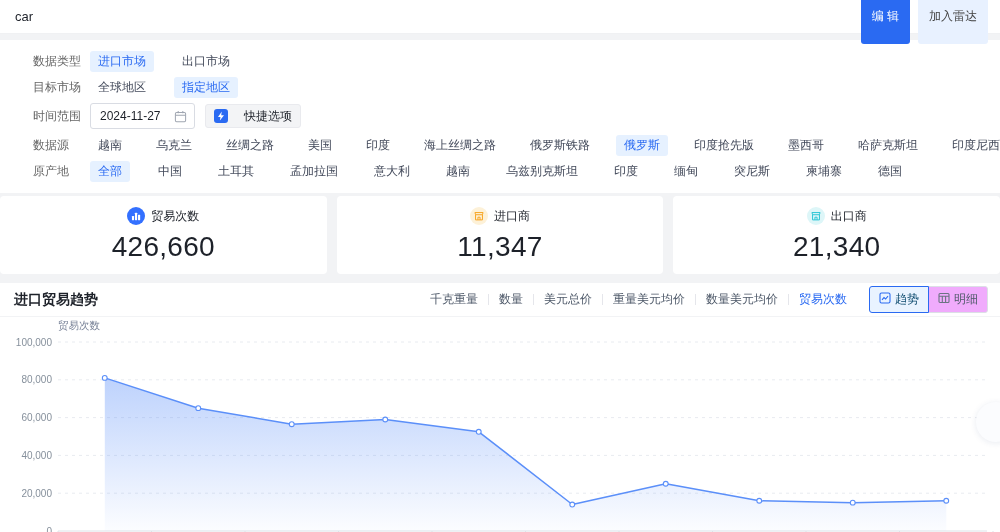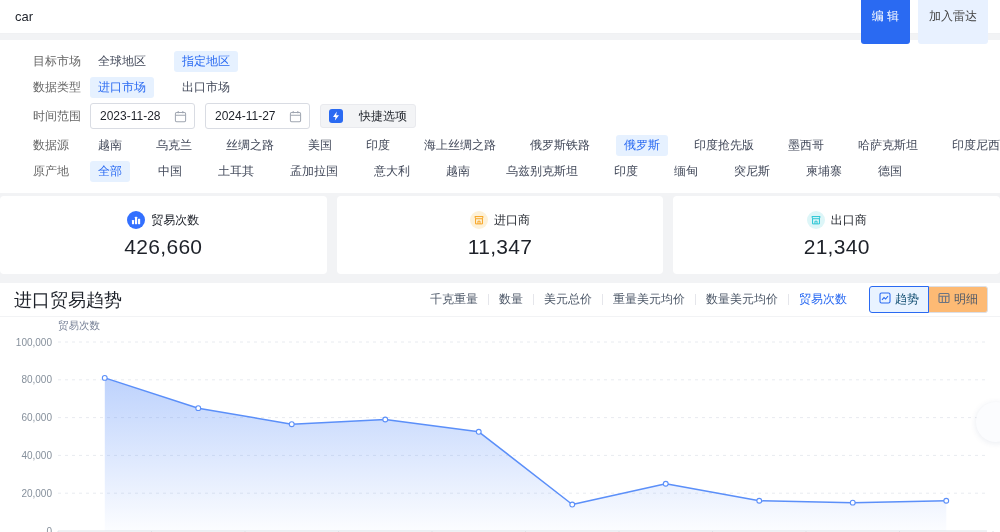--- a/index.html
+++ b/index.html
@@ -22,71 +22,64 @@
   .tight .fopts{gap:18px}
   .wide .fopts{}
   .dinput{display:inline-flex;align-items:center;border:1px solid #d9dce3;border-radius:3px;height:24px;padding:0 7px;background:#fff;margin-right:10px}
   .dinput input{border:none;outline:none;width:72px;font-size:12px;color:#1d2129;font-family:inherit;background:transparent}
   .qbtn{display:inline-flex;align-items:center;gap:16px;background:#f3f4f6;border:1px solid #e9eaee;border-radius:3px;padding:3px 8px;height:24px;box-sizing:border-box;cursor:pointer;color:#1d2129;font-size:12px;font-family:inherit}
   
   .cards{display:flex;gap:10px;margin-top:3px}
   .card{flex:1;background:#fff;border-radius:4px;height:78px;display:flex;flex-direction:column;align-items:center;justify-content:center}
   .card-top{display:flex;align-items:center;gap:6px;color:#1d2129}
   .cicon{width:18px;height:18px;border-radius:50%;display:flex;align-items:center;justify-content:center;flex:none}
-  .card-val{font-size:21px;font-weight:500;margin-top:6px;letter-spacing:.3px}
+  .card-val{font-size:28px;font-weight:500;margin-top:6px;letter-spacing:.3px}
   
   .chart-panel{margin-top:9px;background:#fff;height:270px;box-sizing:border-box}
   .chead{height:34px;display:flex;align-items:center;padding:0 12px 0 14px;border-bottom:1px solid #f2f3f5;box-sizing:border-box}
-  .ctitle{font-size:18px;font-weight:400}
+  .ctitle{font-size:14px;font-weight:700}
   .metrics{margin-left:auto;display:flex;align-items:center;color:#4e5969}
   .metric{padding:0 10px;cursor:pointer;white-space:nowrap}
   .metric.sel{color:#2a6af2}
   .msep{width:1px;height:11px;background:#e5e6eb}
   .viewbtns{display:flex;margin-left:12px}
-  .vbtn{display:flex;align-items:center;gap:4px;font-size:12px;font-family:inherit;color:#4e5969;border:1px solid #dcdfe6;background:#fdba74;padding:4px 9px;cursor:pointer}
+  .vbtn{display:flex;align-items:center;gap:4px;font-size:12px;font-family:inherit;color:#4e5969;border:1px solid #dcdfe6;background:#f0abfc;padding:4px 9px;cursor:pointer}
   .vbtn:first-child{border-radius:3px 0 0 3px}
   .vbtn:last-child{border-radius:0 3px 3px 0;margin-left:-1px}
   .vbtn.sel{border-color:#2a6af2;background:#e9f3ff;color:#0c4a6e;position:relative;z-index:1}
   .float-widget{position:absolute;right:-16px;top:402px;width:40px;height:40px;border-radius:50%;
     background:#fbfcfe;box-shadow:0 1px 6px rgba(30,60,120,.10)}
 </style>
 </head>
 <body>
 
 <div class="topbar">
   <span class="title">car</span>
   <span class="sp"></span>
   <button class="btn btn-primary">编 辑</button>
   <button class="btn btn-light">加入雷达</button>
 </div>
 
 <div class="filter-panel">
   <div class="frow">
+    <span class="flabel">数据类型</span>
+    <div class="fopts" id="opts-dtype">
+        <span class="ftag sel">进口市场</span>
+        <span class="ftag">出口市场</span>
+      </div>
+  </div>
+  <div class="frow">
     <span class="flabel">目标市场</span>
     <div class="fopts" id="opts-target">
         <span class="ftag">全球地区</span>
         <span class="ftag sel">指定地区</span>
       </div>
   </div>
-  <div class="frow">
-    <span class="flabel">数据类型</span>
-    <div class="fopts" id="opts-dtype">
-        <span class="ftag sel">进口市场</span>
-        <span class="ftag">出口市场</span>
-      </div>
-  </div>
   <div class="frow" style="height:32px">
     <span class="flabel">时间范围</span>
-    <span class="dinput">
-      <input readonly="" value="2023-11-28" style="">
-      <svg width="13" height="13" viewBox="0 0 14 14">
-        <rect x="1.5" y="2.7" width="11" height="10" rx="1.3" fill="none" stroke="#a0a6b1" stroke-width="1.1"></rect>
-        <path d="M1.5 5.6 H12.5 M4.5 1.2 V3.6 M9.5 1.2 V3.6" stroke="#a0a6b1" stroke-width="1.1" fill="none"></path>
-      </svg>
-    </span>
     <span class="dinput">
       <input readonly="" value="2024-11-27" style="">
       <svg width="13" height="13" viewBox="0 0 14 14">
         <rect x="1.5" y="2.7" width="11" height="10" rx="1.3" fill="none" stroke="#a0a6b1" stroke-width="1.1"></rect>
         <path d="M1.5 5.6 H12.5 M4.5 1.2 V3.6 M9.5 1.2 V3.6" stroke="#a0a6b1" stroke-width="1.1" fill="none"></path>
       </svg>
     </span>
     <button class="qbtn">
       <svg width="14" height="14" viewBox="0 0 14 14">
         <rect x="0" y="0" width="14" height="14" rx="3" fill="#2a6af2"></rect>

